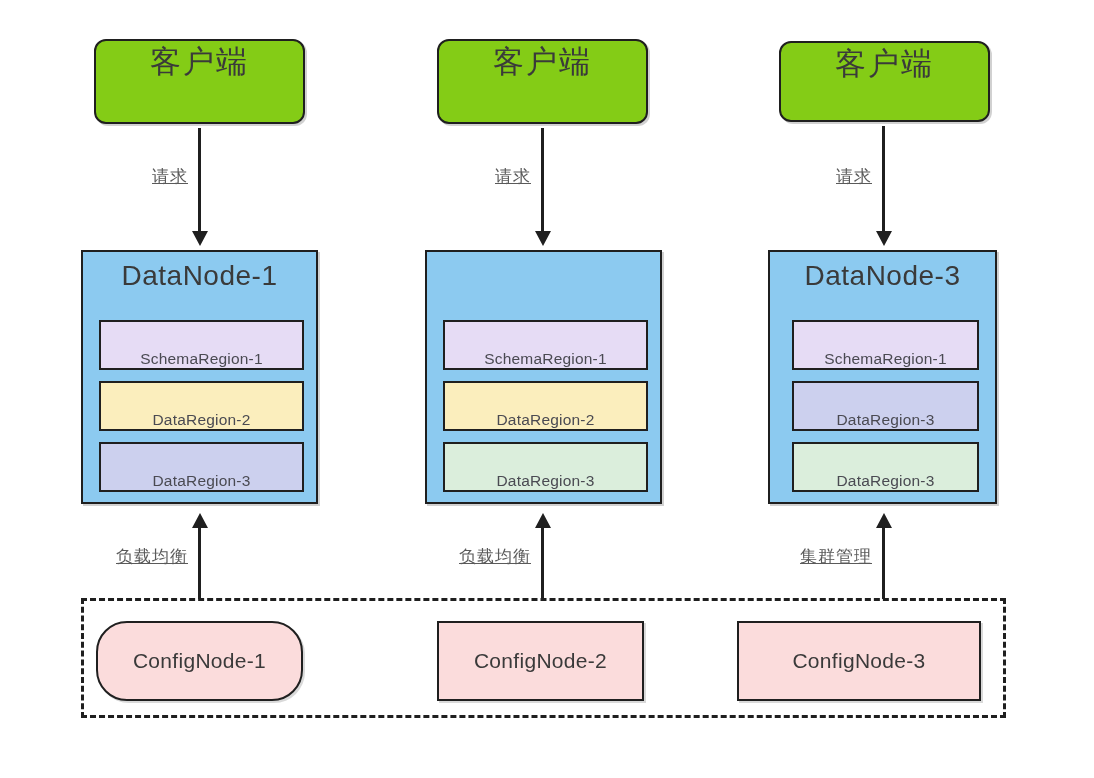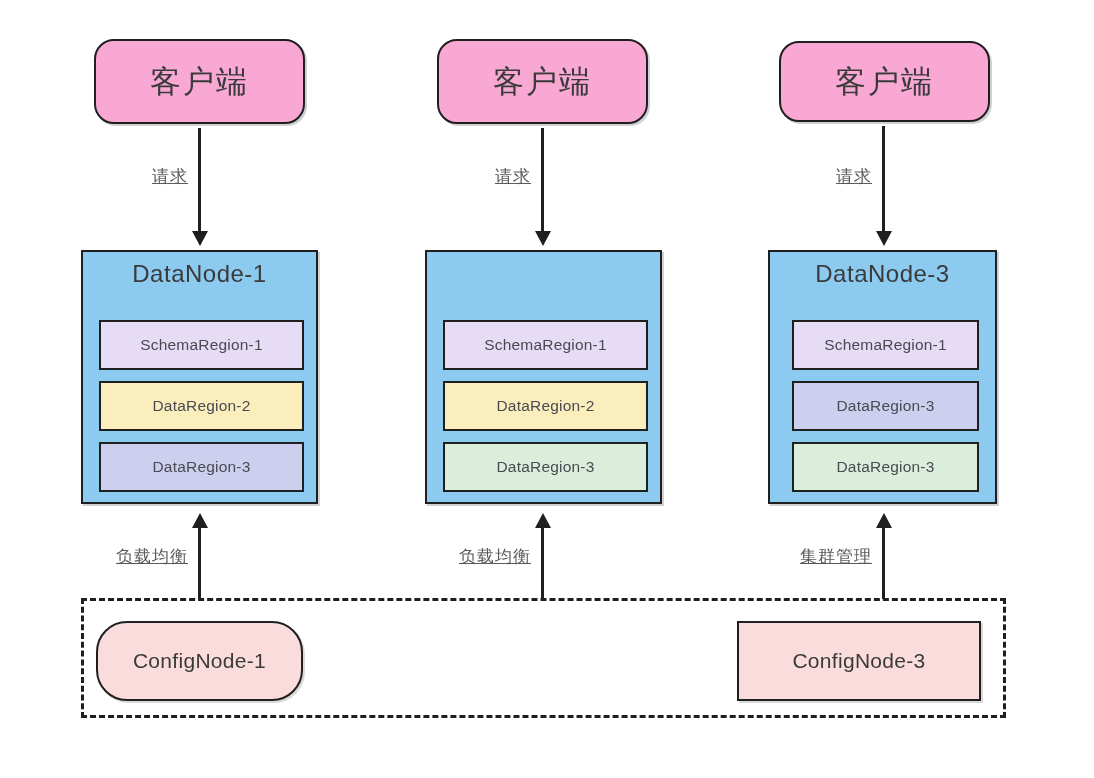--- a/index.html
+++ b/index.html
@@ -18,25 +18,24 @@
     position: absolute;
     left: 0; top: 0;
     width: 1094px;
     height: 778px;
   }
 
   
   .client-box {
     position: absolute;
     box-sizing: border-box;
-    background: #f9a8d4;
-    border: 2.5px solid #1f1f1f;
-    border-radius: 20px;
+    background: #84cc16;
+    border: 2.5px solid #1f1f1f;
+    border-radius: 12px;
     display: flex;
-    align-items: center;
     justify-content: center;
     color: #3a3a3a;
     font-size: 31px;
     letter-spacing: 2px;
     box-shadow: 2px 2px 0 rgba(0,0,0,0.18);
   }
 
   
   .arrow-line {
     position: absolute;
@@ -74,29 +73,29 @@
     background: #8ccaf0;
     border: 2.5px solid #1f1f1f;
     box-shadow: 2px 2px 0 rgba(0,0,0,0.18);
   }
   .datanode-title {
     position: absolute;
     left: 0; right: 0;
     top: 8px;
     text-align: center;
     color: #3a3a3a;
-    font-size: 24px;
+    font-size: 28px;
     letter-spacing: 0.5px;
   }
   .region {
     position: absolute;
     box-sizing: border-box;
     border: 2.5px solid #1f1f1f;
     display: flex;
-    align-items: center;
+    align-items: flex-end;
     justify-content: center;
     color: #4a4a52;
     font-size: 15.5px;
     letter-spacing: 0.2px;
   }
 
   
   .confignode-group {
     position: absolute;
     box-sizing: border-box;
@@ -194,17 +193,20 @@
 
   <div class="arrow-line" style="left:882px; top:527px; height:72px;"></div>
   <div class="arrow-head-up" style="left:875.5px; top:513px;"></div>
   <div class="edge-label" style="left:764px; top:545px; width:108px;">集群管理</div>
 
   <div class="confignode-group" style="left:81px; top:598px; width:925px; height:120px;"></div>
 
   <div class="confignode" style="left:96px; top:621px; width:207px; height:80px;border-radius:31px;">
     <span>ConfigNode-1</span>
   </div>
+  <div class="confignode" style="left:437px; top:621px; width:207px; height:80px;">
+    <span>ConfigNode-2</span>
+  </div>
   <div class="confignode" style="left:737px; top:621px; width:244px; height:80px;">
     <span>ConfigNode-3</span>
   </div>
 
 </div>
 
 </body></html>

